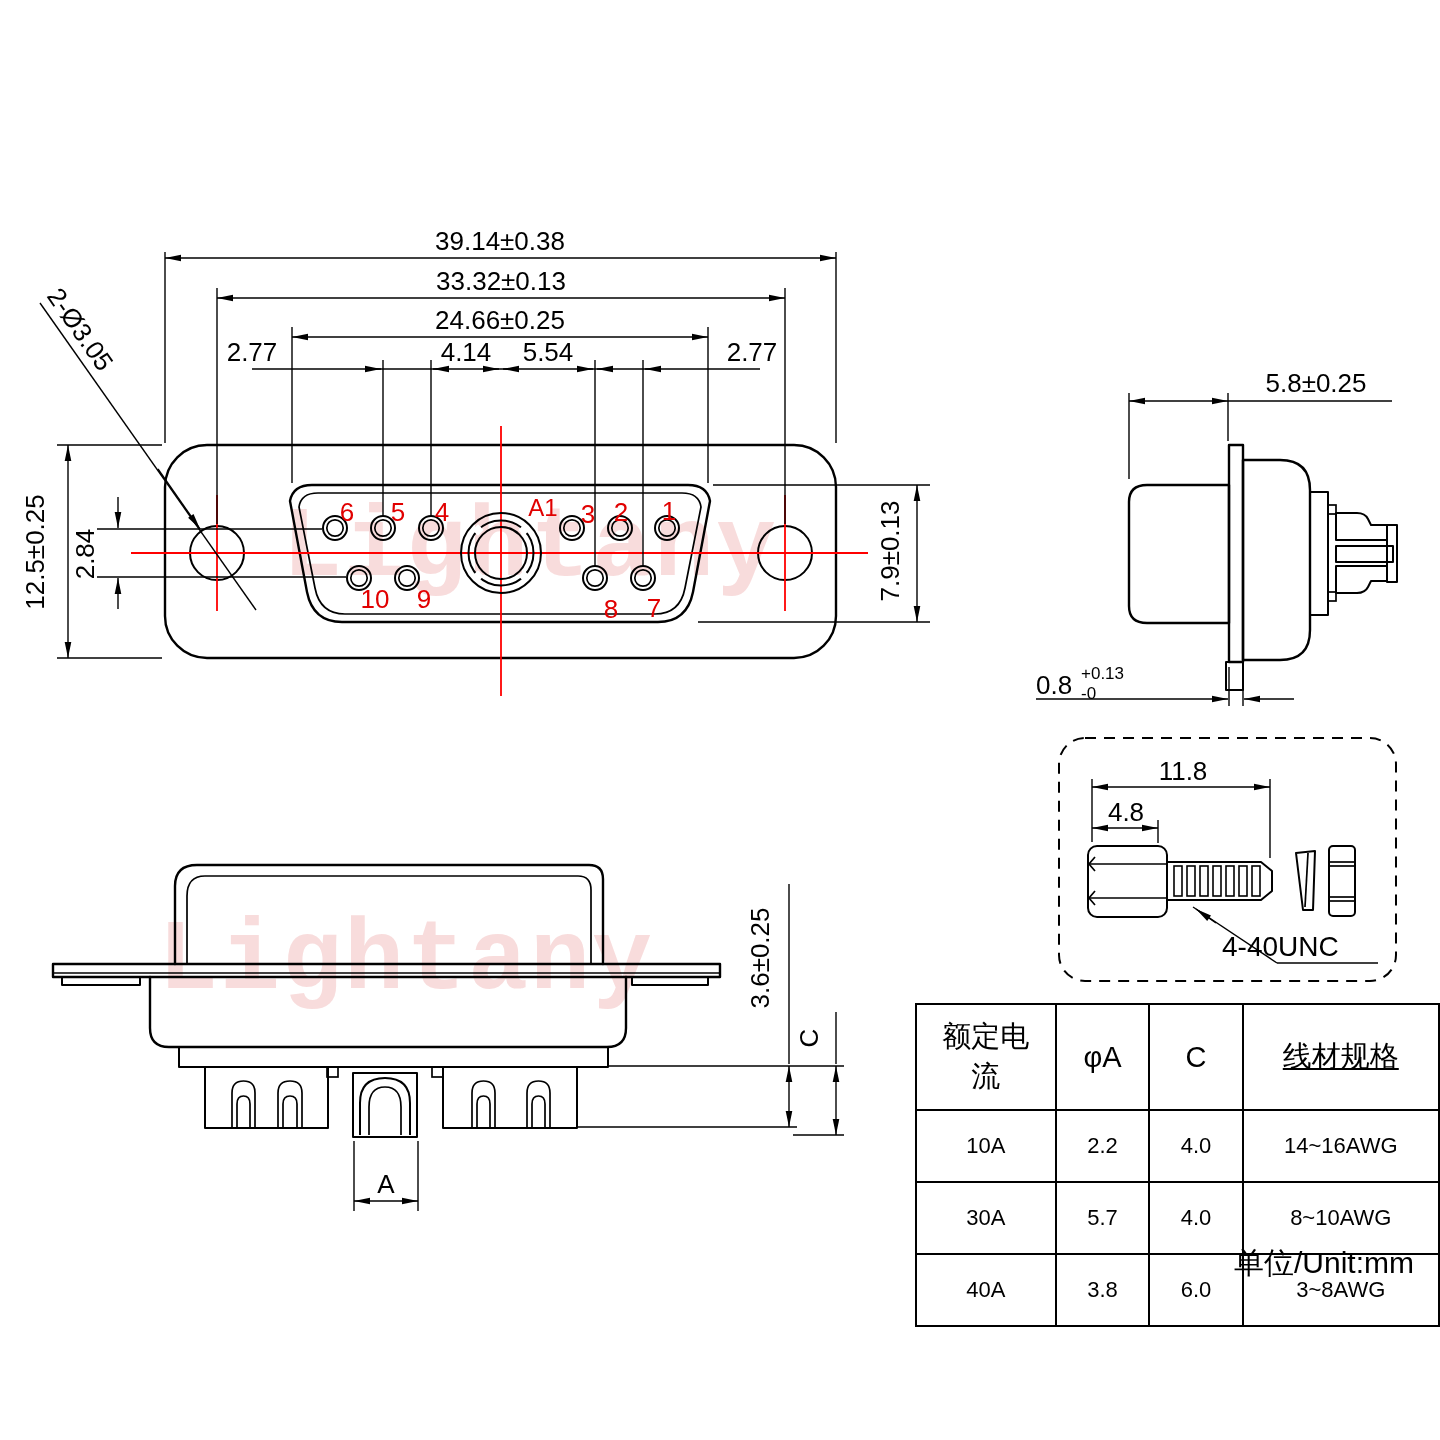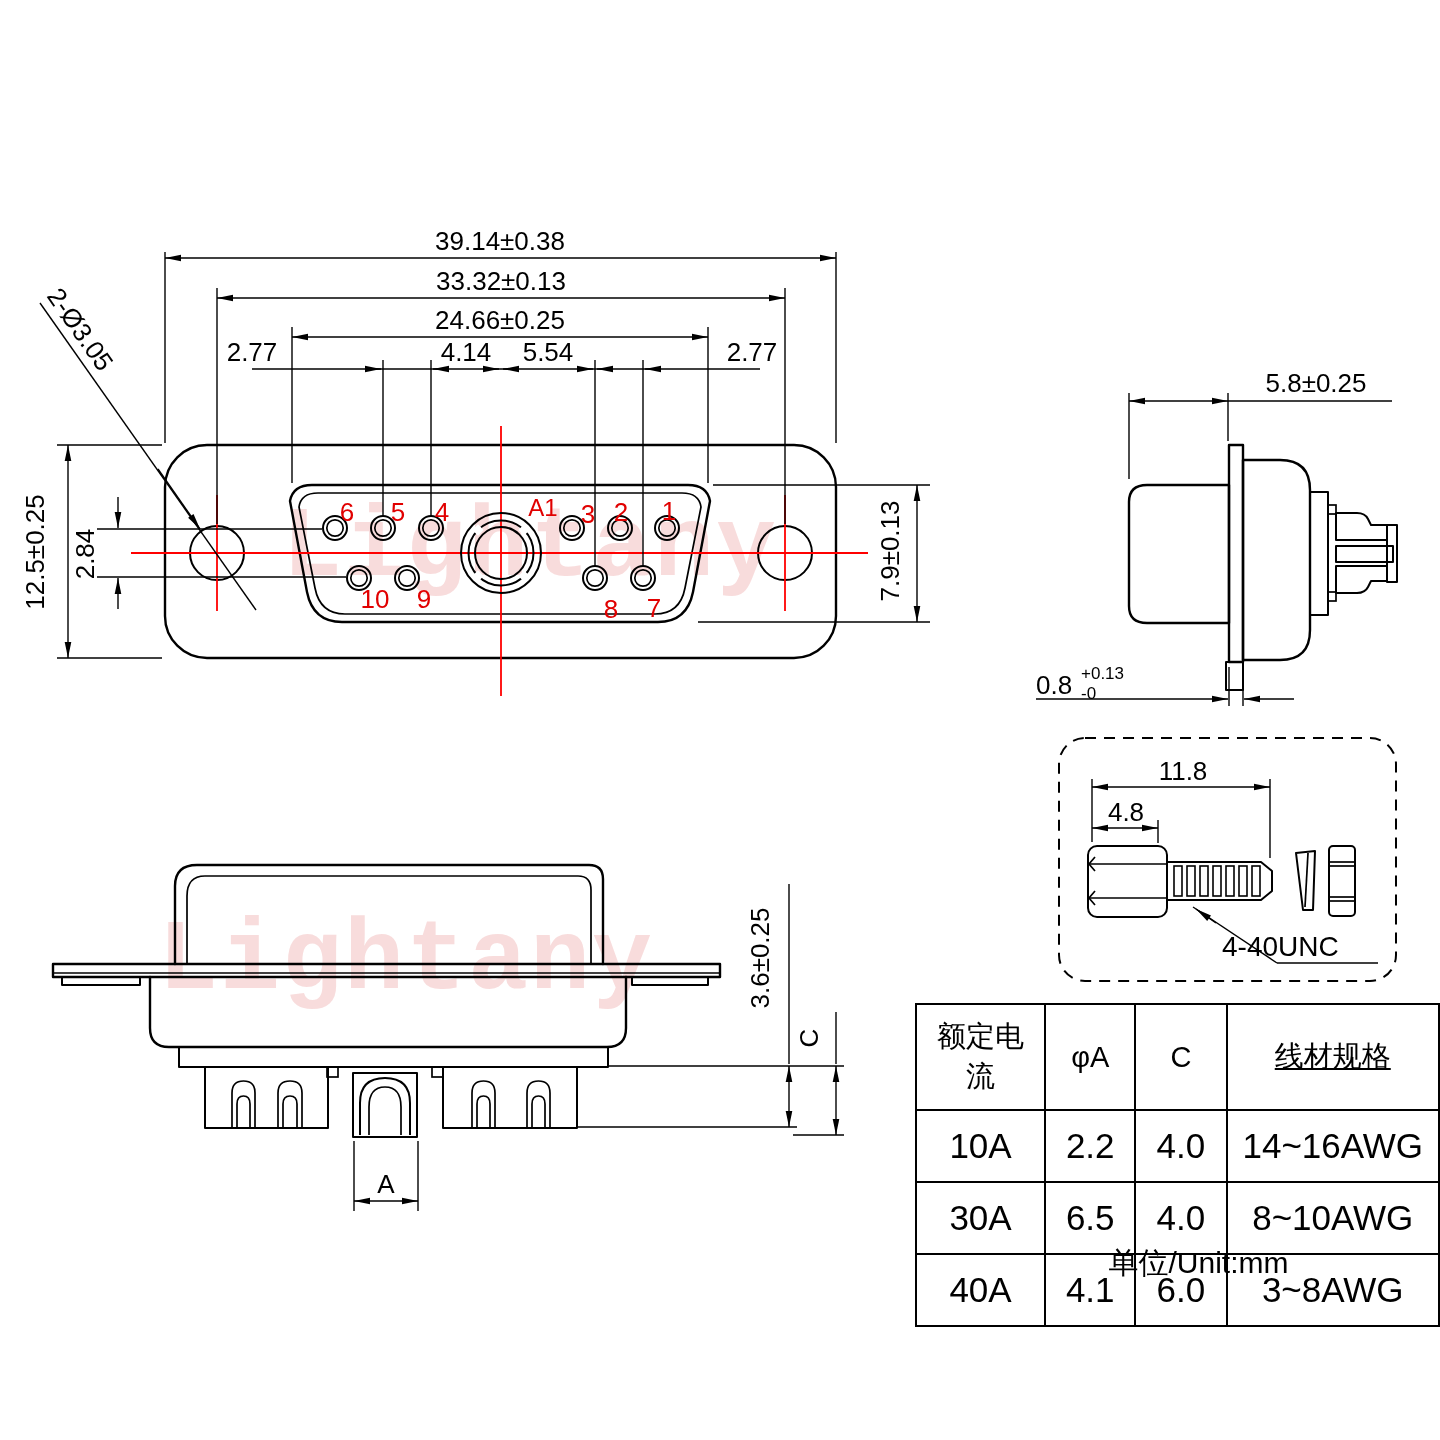--- a/index.html
+++ b/index.html
@@ -19,23 +19,23 @@
   .t{font:26px "Liberation Sans", sans-serif;fill:#000;}
   .ts{font:17px "Liberation Sans", sans-serif;fill:#000;}
   .tb{font:28px "Liberation Sans", sans-serif;fill:#000;}
   .tr{font:26px "Liberation Sans", sans-serif;fill:#e10000;}
   .tra{font:24px "Liberation Sans", sans-serif;fill:#e10000;}
   .mid{text-anchor:middle;}
   #spec-table{position:absolute;left:915px;top:1003px;border-collapse:collapse;}
   #spec-table td,#spec-table th{border:2.4px solid #000;text-align:center;vertical-align:middle;
       font-weight:normal;padding:12px;font-family:"Liberation Sans", sans-serif;}
   #spec-table th{font-size:29px;height:48px;}
-  #spec-table td{font-size:35px;height:46px;}
+  #spec-table td{font-size:22px;height:46px;}
   .c1{width:142px;} .c2{width:79px;} .c3{width:81px;} .c4{width:192px;text-decoration:underline;}
-  #unit-note{position:absolute;left:1044px;top:1243px;width:309px;text-align:center;
+  #unit-note{position:absolute;left:1105px;top:1243px;width:309px;text-align:right;
       font-size:30px;color:#000;}
 </style>
 </head>
 <body>
 
 <div id="stage">
 
   <div class="watermark" id="wm-front">Lightany</div>
   <div class="watermark" id="wm-section">Lightany</div>
 
@@ -307,27 +307,27 @@
       <th class="c4">线材规格</th>
     </tr>
     <tr>
       <td>10A</td>
       <td>2.2</td>
       <td>4.0</td>
       <td>14~16AWG</td>
     </tr>
     <tr>
       <td>30A</td>
-      <td>6.5</td>
+      <td>5.7</td>
       <td>4.0</td>
       <td>8~10AWG</td>
     </tr>
     <tr>
       <td>40A</td>
-      <td>4.1</td>
+      <td>3.8</td>
       <td>6.0</td>
       <td>3~8AWG</td>
     </tr>
   </tbody>
     </table>
 
   <div id="unit-note">单位/Unit:mm</div>
 </div>
 
 </body></html>

